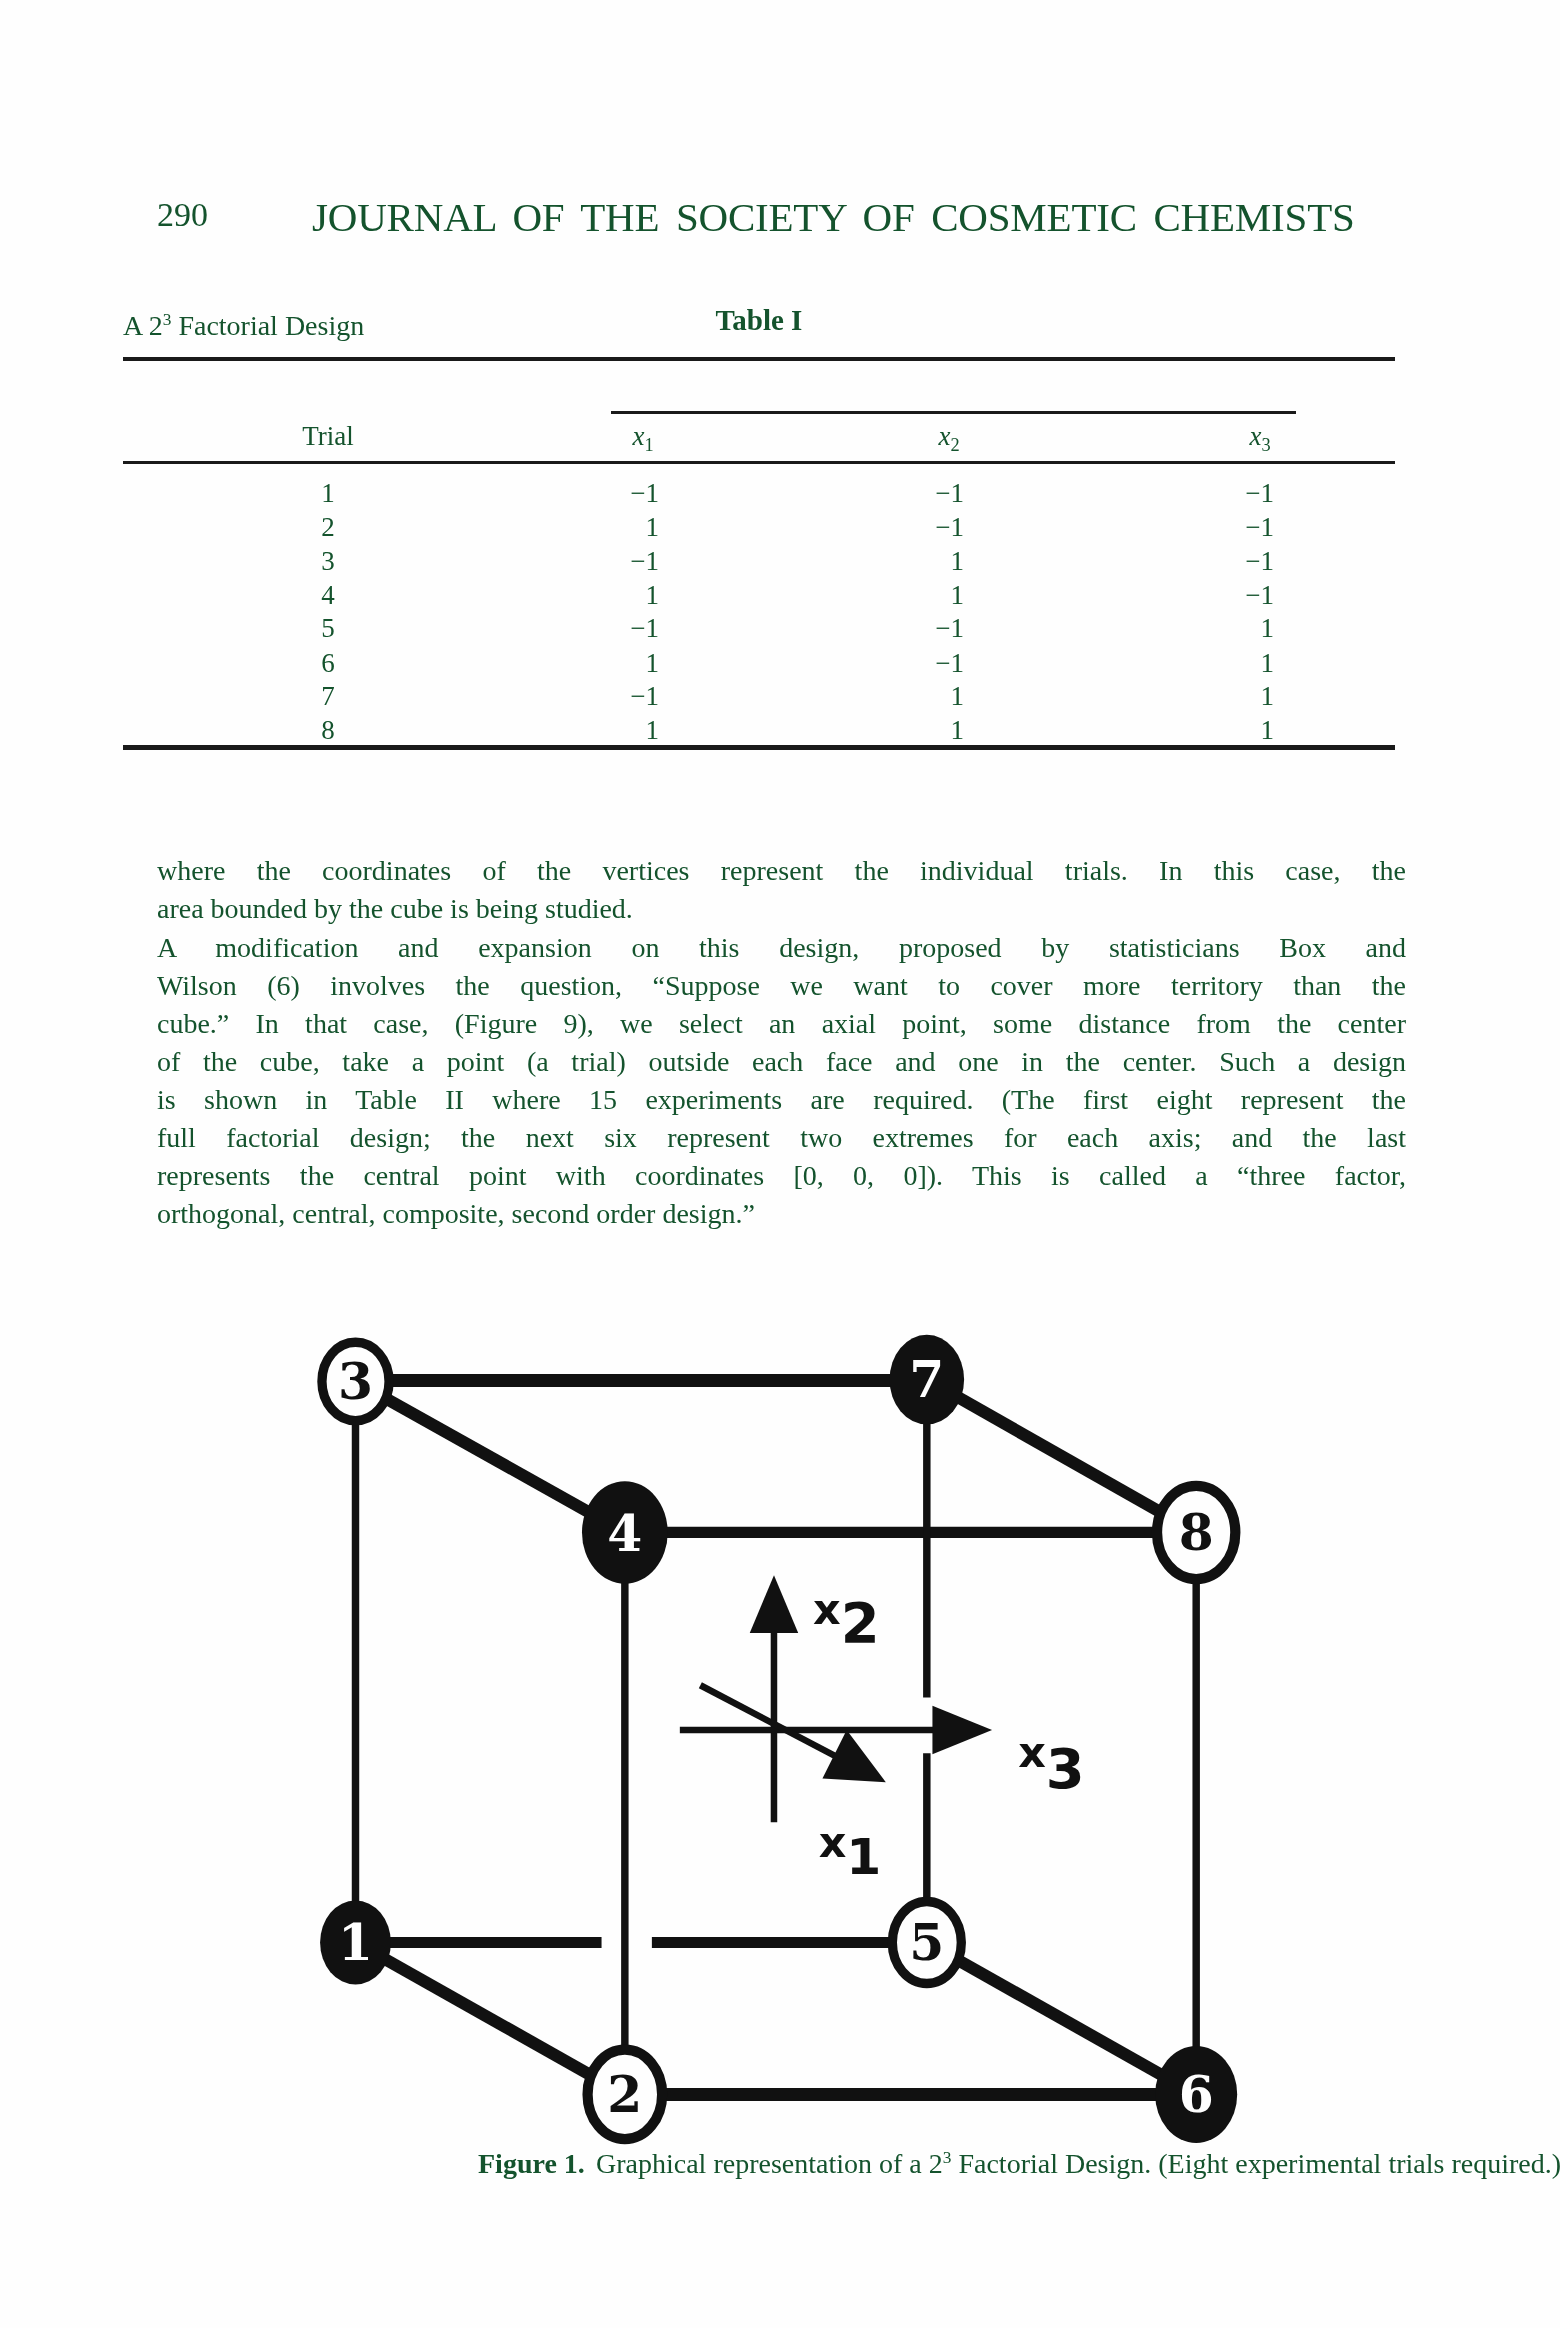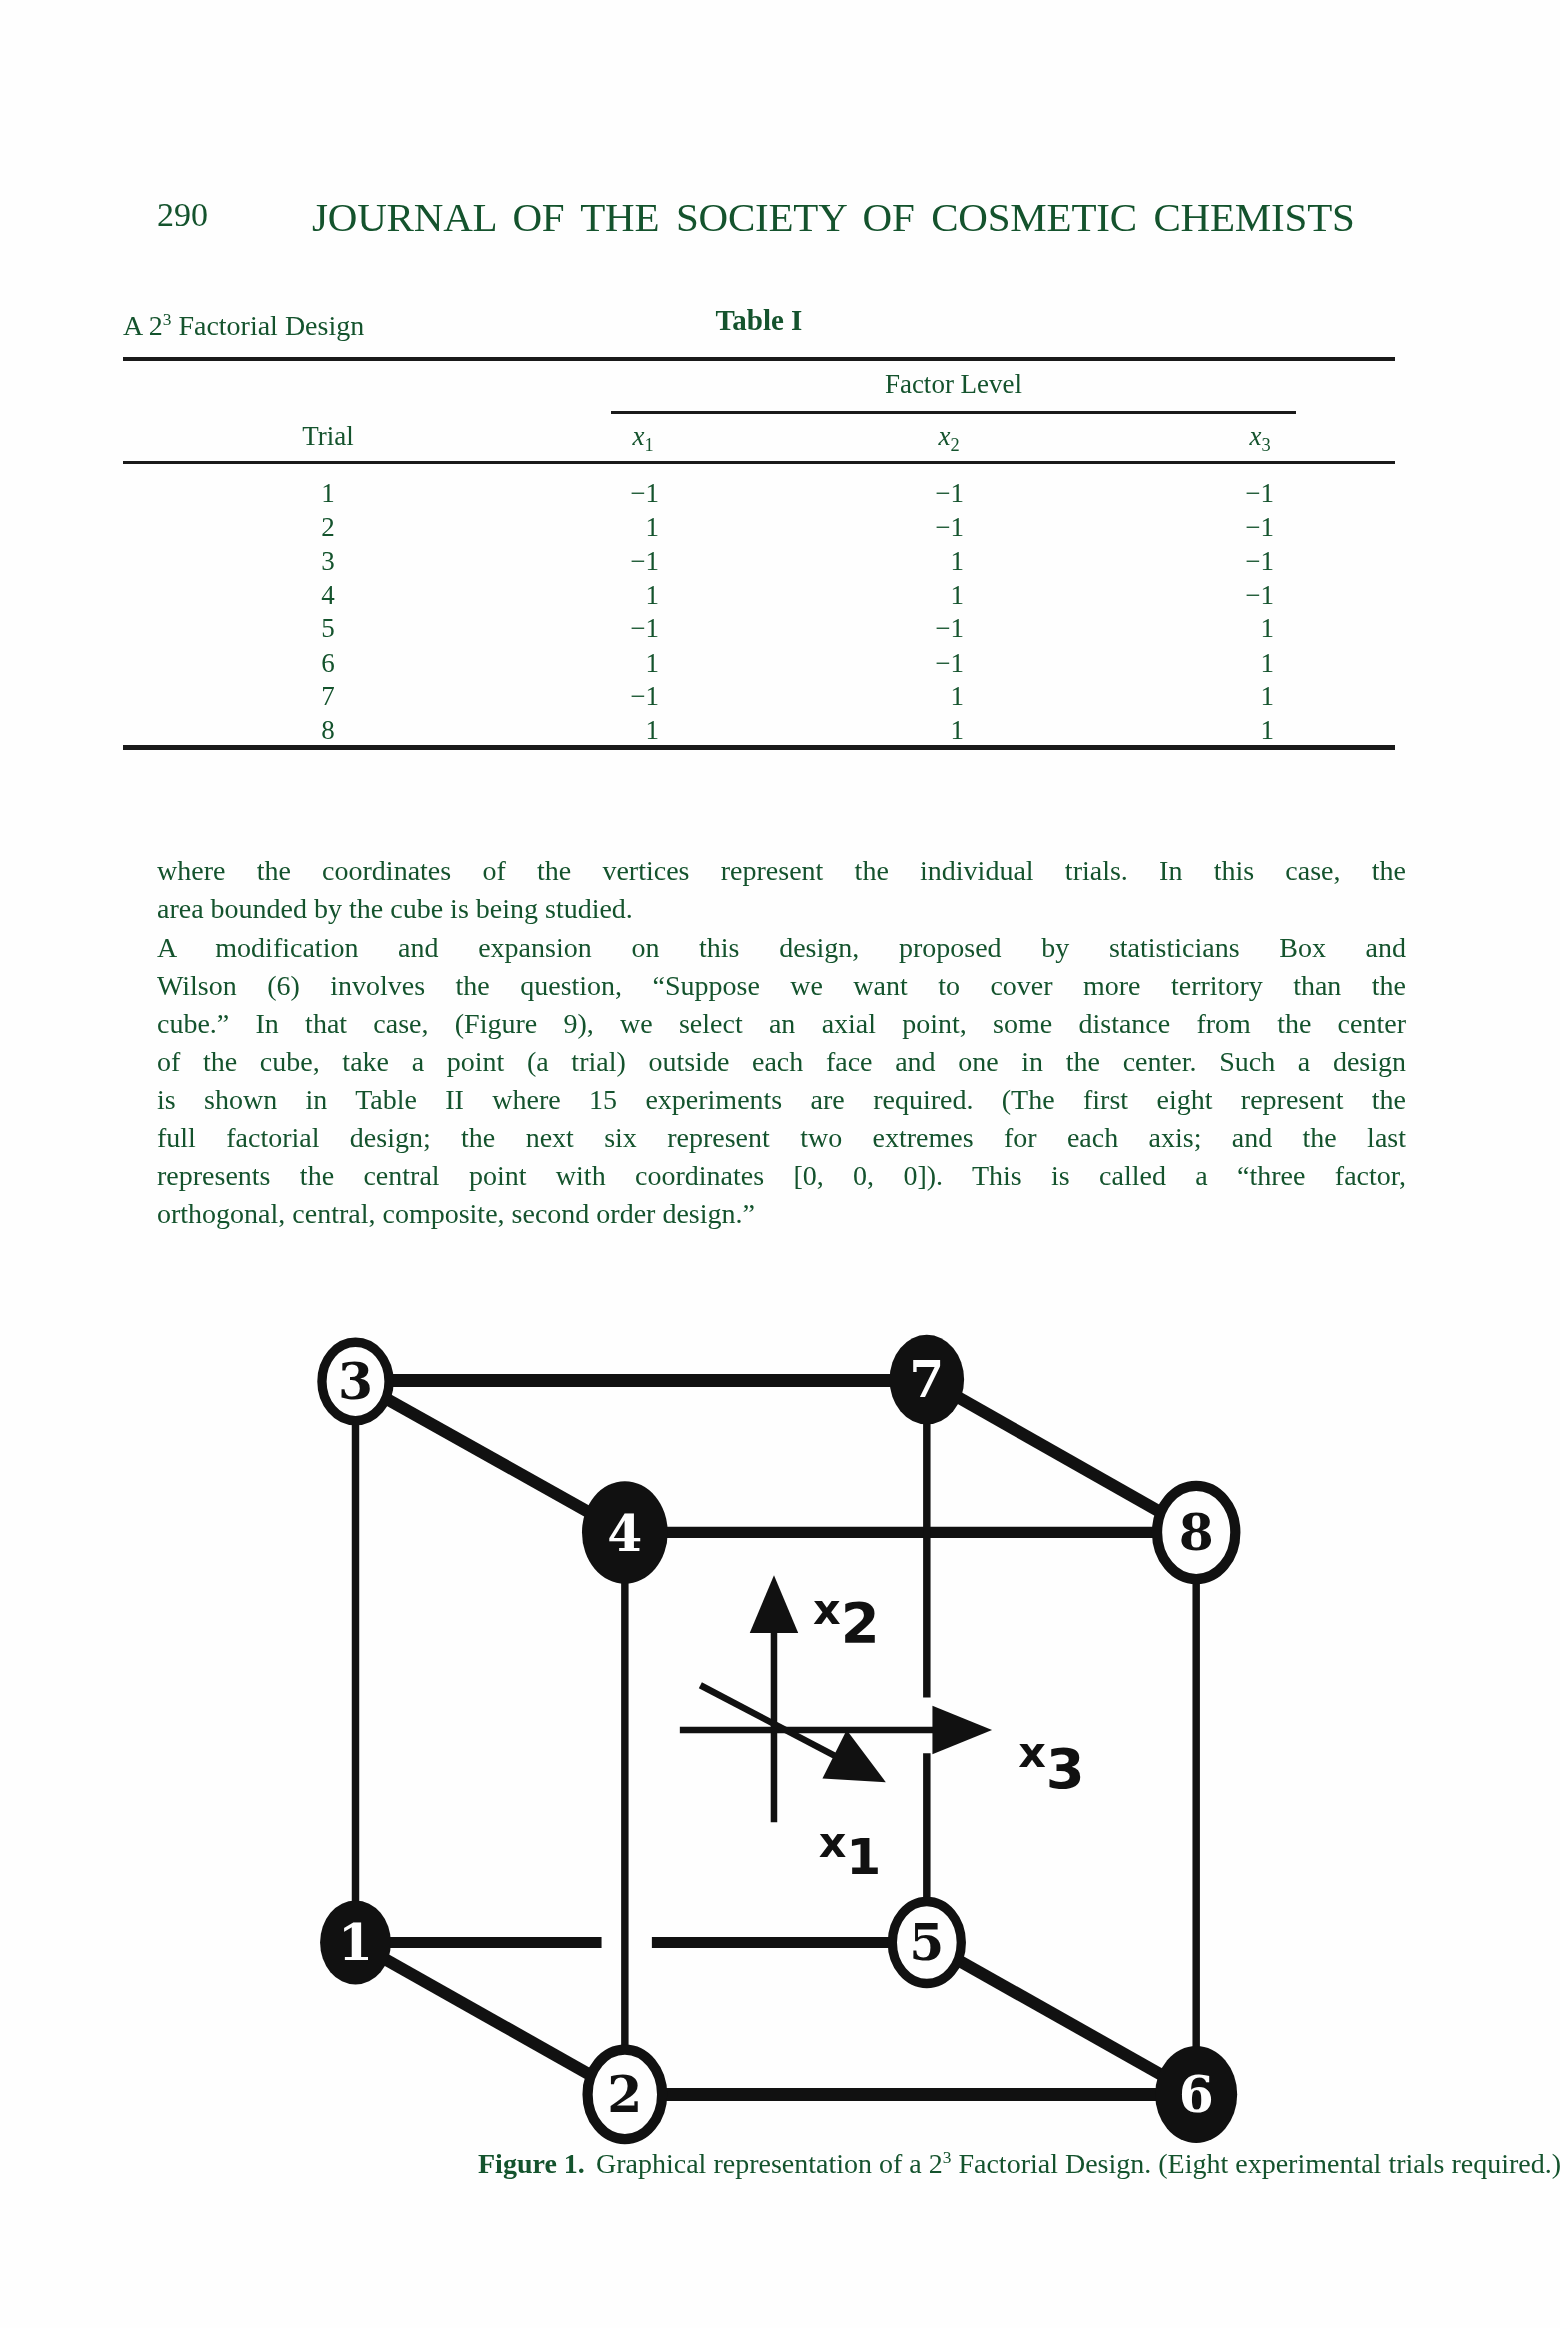--- a/index.html
+++ b/index.html
@@ -57,21 +57,20 @@
 
 <div class="page">
 
   <div class="abs page-number">290</div>
   <div class="abs journal-title">JOURNAL OF THE SOCIETY OF COSMETIC CHEMISTS</div>
 
   <div class="abs tbl-title">Table I</div>
   <div class="abs tbl-subtitle"><span>A 2</span><sup>3</sup><span> Factorial Design</span></div>
 
   <div class="abs rule rule-top"></div>
-  <div class="abs group-header">Factor Level</div>
   <div class="abs rule rule-mid"></div>
 
   <div class="abs trial-header">Trial</div>
   <div class="abs fh fh1"><span class="ital">x</span><sub>1</sub></div>
   <div class="abs fh fh2"><span class="ital">x</span><sub>2</sub></div>
   <div class="abs fh fh3"><span class="ital">x</span><sub>3</sub></div>
   <div class="abs rule rule-head"></div>
 
   <div class="abs trow" style="top:478px">
       <span class="c-trial">1</span>

